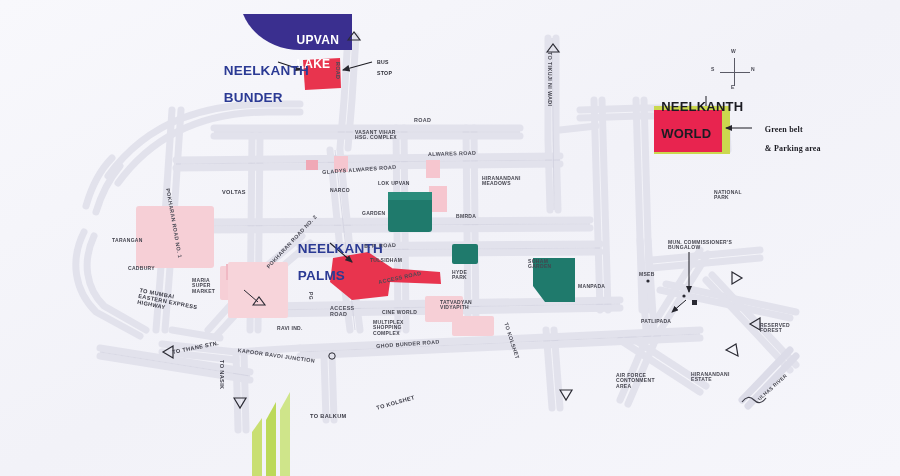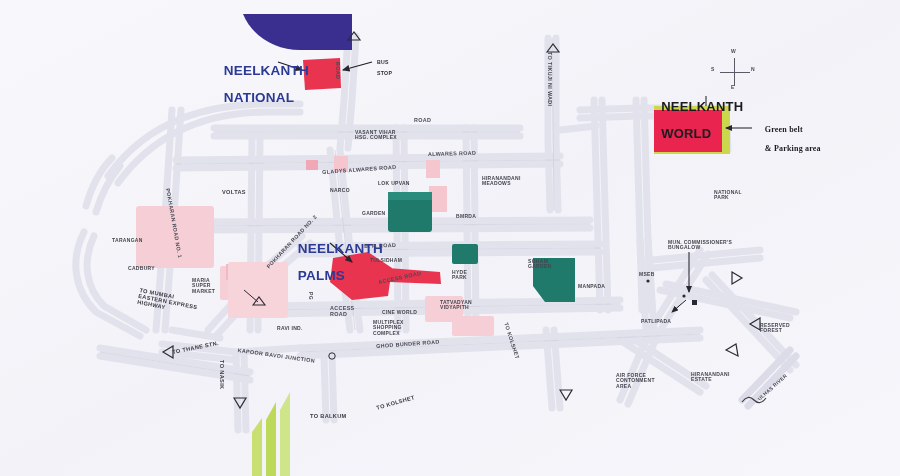--- a/index.html
+++ b/index.html
@@ -206,24 +206,28 @@
       <path d="M742 402 q6 -8 12 -2 q6 6 12 -2" fill="none" stroke="#3a3a45" stroke-width="1.2"></path>
 
       <g>
         <path d="M252 476 L252 432 L262 418 L262 476 Z" fill="#c9df72"></path>
         <path d="M266 476 L266 420 L276 402 L276 476 Z" fill="#bcd95a"></path>
         <path d="M280 476 L280 410 L290 392 L290 476 Z" fill="#cfe58a"></path>
       </g>
     </g>
   </svg>
 
+  <div class="lbl t-lake" style="left:282px;top:22px;">
+    <span>UPVAN</span><br>
+    <span>LAKE</span>
+  </div>
 
   <div class="lbl t-brand" style="left:208px;top:50px;">
     <span>NEELKANTH</span><br>
-    <span>NATIONAL</span>
+    <span>BUNDER</span>
   </div>
 
   <div class="lbl t-brand" style="left:282px;top:228px;">
     <span>NEELKANTH</span><br>
     <span>PALMS</span>
   </div>
 
   <div class="lbl t-brand-w" style="left:646px;top:87px;">
     <span>NEELKANTH</span><br>
     <span>WORLD</span>

